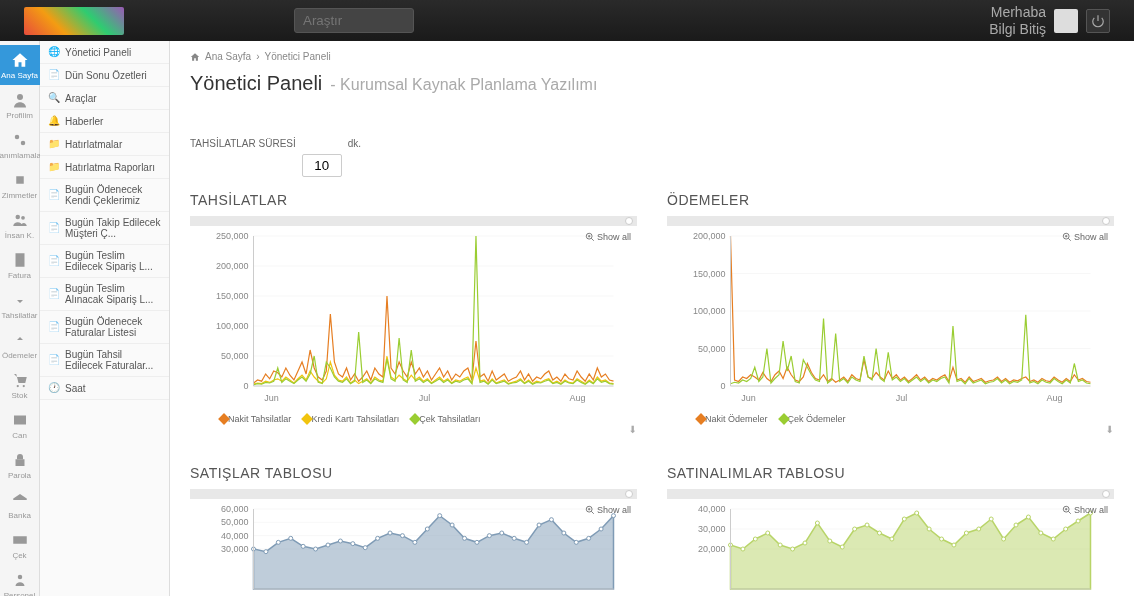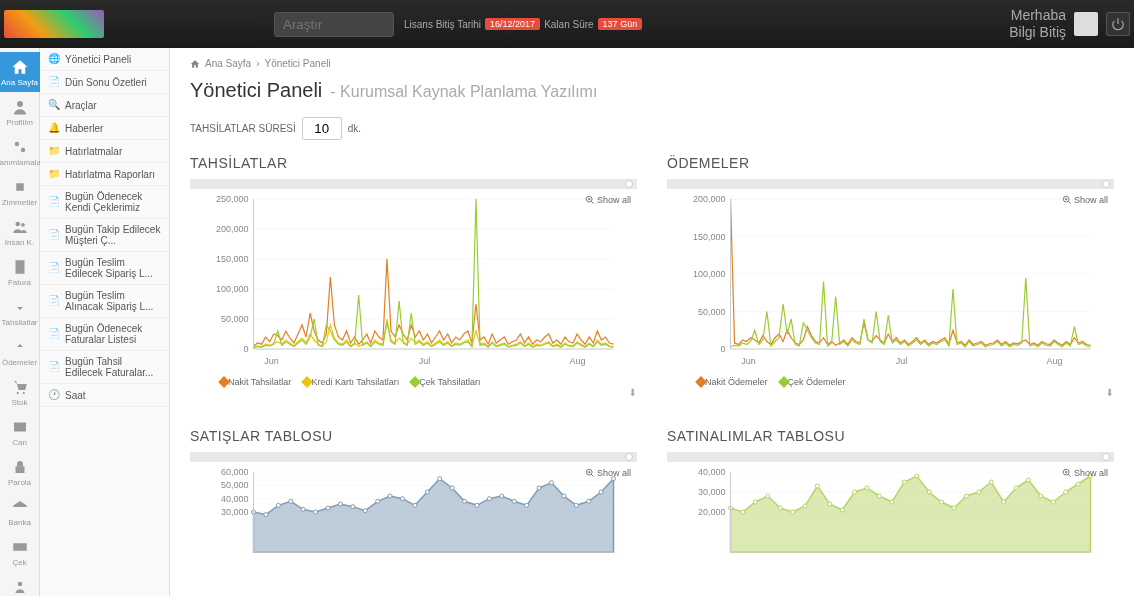--- a/index.html
+++ b/index.html
@@ -1,19 +1,19 @@
 <!DOCTYPE html>
 <html><head>
 <meta charset="utf-8">
 <style>
 * { margin: 0; padding: 0; box-sizing: border-box; }
 body { font-family: Arial, sans-serif; font-size: 11px; background: #fff; color: #333; }
 
 
-.header { background: linear-gradient(#2a2a2a, #1a1a1a); height: 48px; display: flex; align-items: center; padding: 0 4px; }
+.header { background: linear-gradient(#2a2a2a, #1a1a1a); height: 41px; display: flex; align-items: center; padding: 0 24px; }
 .logo { width: 100px; height: 28px; background: linear-gradient(45deg, #e74c3c, #f39c12, #2ecc71, #9b59b6); border-radius: 2px; margin-right: 170px; }
 .search-box { background: #444; border: 1px solid #555; border-radius: 3px; padding: 4px 8px; color: #aaa; width: 120px; margin-right: 10px; }
 .license-info { color: #aaa; font-size: 10px; display: flex; align-items: center; gap: 4px; }
 .badge-red { background: #e74c3c; color: #fff; padding: 1px 5px; border-radius: 2px; font-size: 9px; }
 .header-right { margin-left: auto; display: flex; align-items: center; gap: 8px; color: #aaa; font-size: 14px; }
 .user-greeting { text-align: right; line-height: 1.2; }
 .avatar { width: 24px; height: 24px; background: #ddd; border-radius: 2px; }
 .power-btn { width: 24px; height: 24px; background: #333; border: 1px solid #555; border-radius: 2px; display: flex; align-items: center; justify-content: center; color: #aaa; cursor: pointer; }
 
 
@@ -27,21 +27,21 @@
 .sidebar-menu { width: 130px; background: #fafafa; border-right: 1px solid #ddd; min-height: 560px; }
 .menu-item { padding: 5px 8px; font-size: 10px; color: #555; display: flex; align-items: center; gap: 5px; cursor: pointer; border-bottom: 1px solid #eee; }
 .menu-icon { width: 12px; height: 12px; display: inline-block; }
 
 .content { flex: 1; padding: 10px 20px; overflow: hidden; }
 .breadcrumb { font-size: 10px; color: #888; margin-bottom: 10px; display: flex; align-items: center; gap: 5px; }
 .page-title { font-size: 20px; font-weight: normal; margin-bottom: 5px; display: flex; align-items: baseline; gap: 8px; }
 .page-subtitle { font-size: 16px; color: #aaa; }
 
 .refresh-row { margin: 15px 0; font-size: 10px; color: #666; display: flex; align-items: center; gap: 6px; }
-.refresh-input { width: 40px; padding: 3px; border: 1px solid #ccc; border-radius: 2px; text-align: center; }
+.refresh-input { width: 40px; padding: 3px; border: 1px solid #ccc; border-radius: 2px; text-align: center; margin-top: 44px; }
 
 .charts-grid { display: grid; grid-template-columns: 1fr 1fr; gap: 30px; }
 .chart-panel { }
 .chart-title { font-size: 14px; color: #555; margin-bottom: 8px; letter-spacing: 0.5px; }
 .chart-box { position: relative; }
 .chart-top-bar { height: 10px; background: #e8e8e8; display: flex; justify-content: flex-end; align-items: center; padding-right: 4px; }
 .info-dot { width: 8px; height: 8px; background: #fff; border: 1px solid #ccc; border-radius: 50%; margin-left: 2px; }
 .chart-svg-wrap { position: relative; background: #fff; }
 .show-all { position: absolute; top: 6px; right: 6px; font-size: 9px; color: #666; display: flex; align-items: flex-start; gap: 2px; cursor: pointer; }
 .chart-legend { display: flex; flex-wrap: wrap; gap: 12px; margin-top: 6px; padding-left: 30px; font-size: 9px; color: #666; }
@@ -54,26 +54,20 @@
 svg text { font-size: 9px; fill: #888; }
 svg .axis { stroke: #ccc; stroke-width: 1; }
 svg .grid { stroke: #eee; stroke-width: 0.5; }
 </style>
 </head>
 <body>
 
 <div class="header">
   <div class="logo"></div>
   <input class="search-box" placeholder="Araştır" style="">
-  <div class="license-info">
-    <span>Lisans Bitiş Tarihi</span>
-    <span class="badge-red">16/12/2017</span>
-    <span>Kalan Süre</span>
-    <span class="badge-red">137 Gün</span>
-  </div>
   <div class="header-right">
     <div class="user-greeting">
       <div>Merhaba</div>
       <div>Bilgi Bitiş</div>
     </div>
     <div class="avatar"></div>
     <div class="power-btn">
       <svg viewBox="0 0 24 24" width="14" height="14" fill="none" stroke="currentColor" stroke-width="2">
           <path d="M12 2v10M18.4 6.6a9 9 0 1 1-12.8 0"></path>
         </svg>

